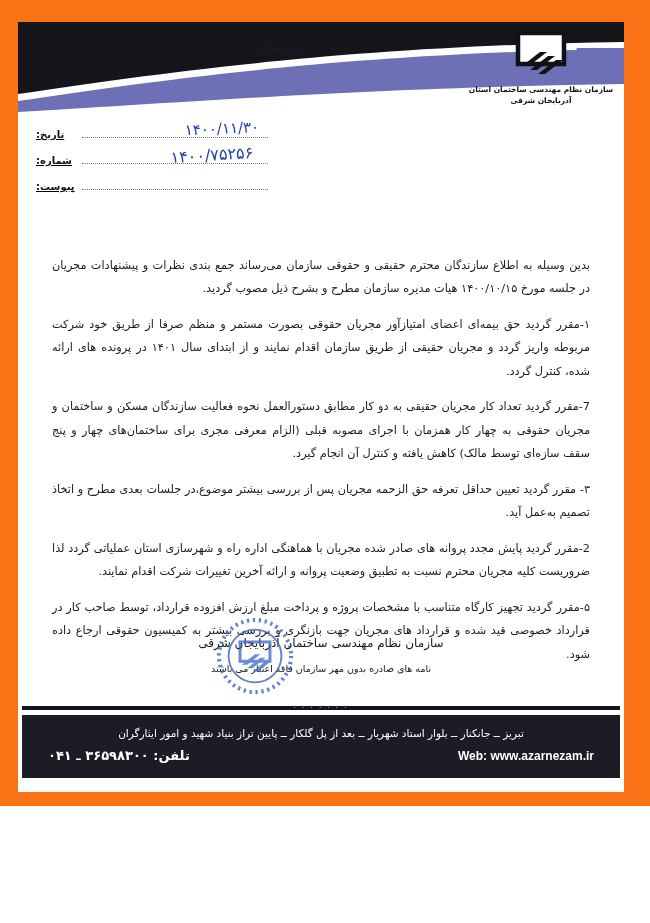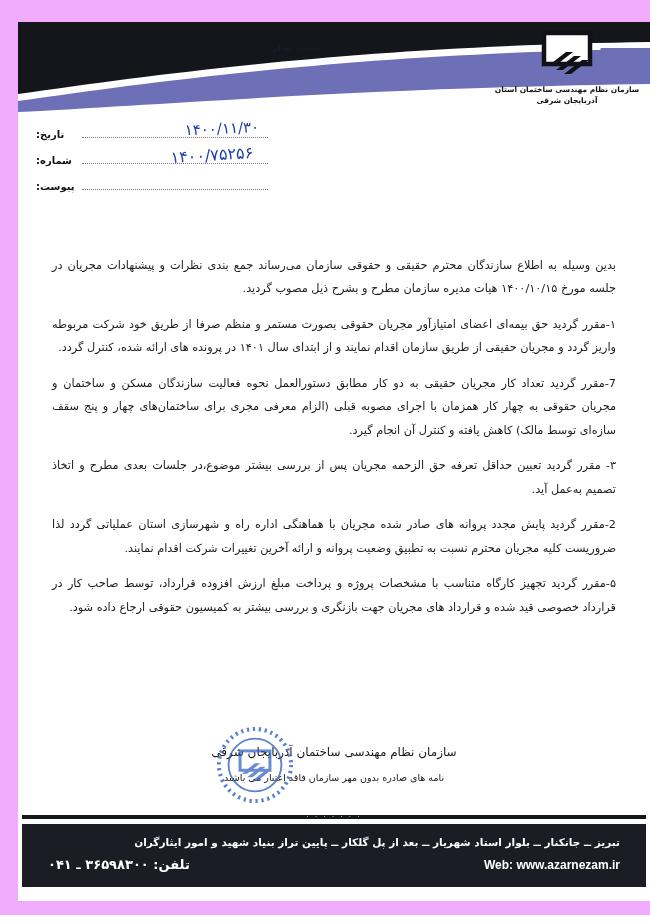--- a/index.html
+++ b/index.html
@@ -4,23 +4,23 @@
 <style>
   * { box-sizing: border-box; margin: 0; padding: 0; }
   html, body {
     width: 650px; height: 923px;
     background: #ffffff;
     font-family: "DejaVu Sans", "Liberation Sans", sans-serif;
     overflow: hidden;
   }
   .page {
     position: relative;
-    width: 650px; height: 915px;
-    background: #f0abfc;
-    padding: 22px 0 14px 18px;
+    width: 650px; height: 806px;
+    background: #f97316;
+    padding: 22px 26px 14px 18px;
   }
   .sheet {
     position: relative;
     width: 100%; height: 100%;
     background: #ffffff;
     overflow: hidden;
   }
 
   
   .header-wrap {
@@ -59,20 +59,21 @@
     color: #121212;
     line-height: 1.5;
   }
 
   
   .meta {
     position: absolute;
     top: 102px; right: auto; left: 18px;
     width: 232px;
     z-index: 7;
+    text-decoration: underline;
   }
   .meta-row {
     display: flex;
     flex-direction: row-reverse;
     align-items: baseline;
     height: 26px;
   }
   .meta-label {
     font-size: 10px;
     font-weight: bold;
@@ -181,23 +182,23 @@
     line-height: 5px;
   }
   .footer-box {
     position: absolute;
     top: 9px; left: 4px; right: 4px; bottom: 8px;
     background: #1c1c24;
     color: #ffffff;
     padding: 12px 26px 0 26px;
   }
   .footer-address {
-    text-align: right;
+    text-align: center;
     font-size: 10.5px;
-    font-weight: bold;
+    font-weight: normal;
     letter-spacing: .2px;
   }
   .footer-line2 {
     margin-top: 9px;
     display: flex;
     flex-direction: row;
     justify-content: space-between;
     align-items: center;
   }
   .footer-web {

